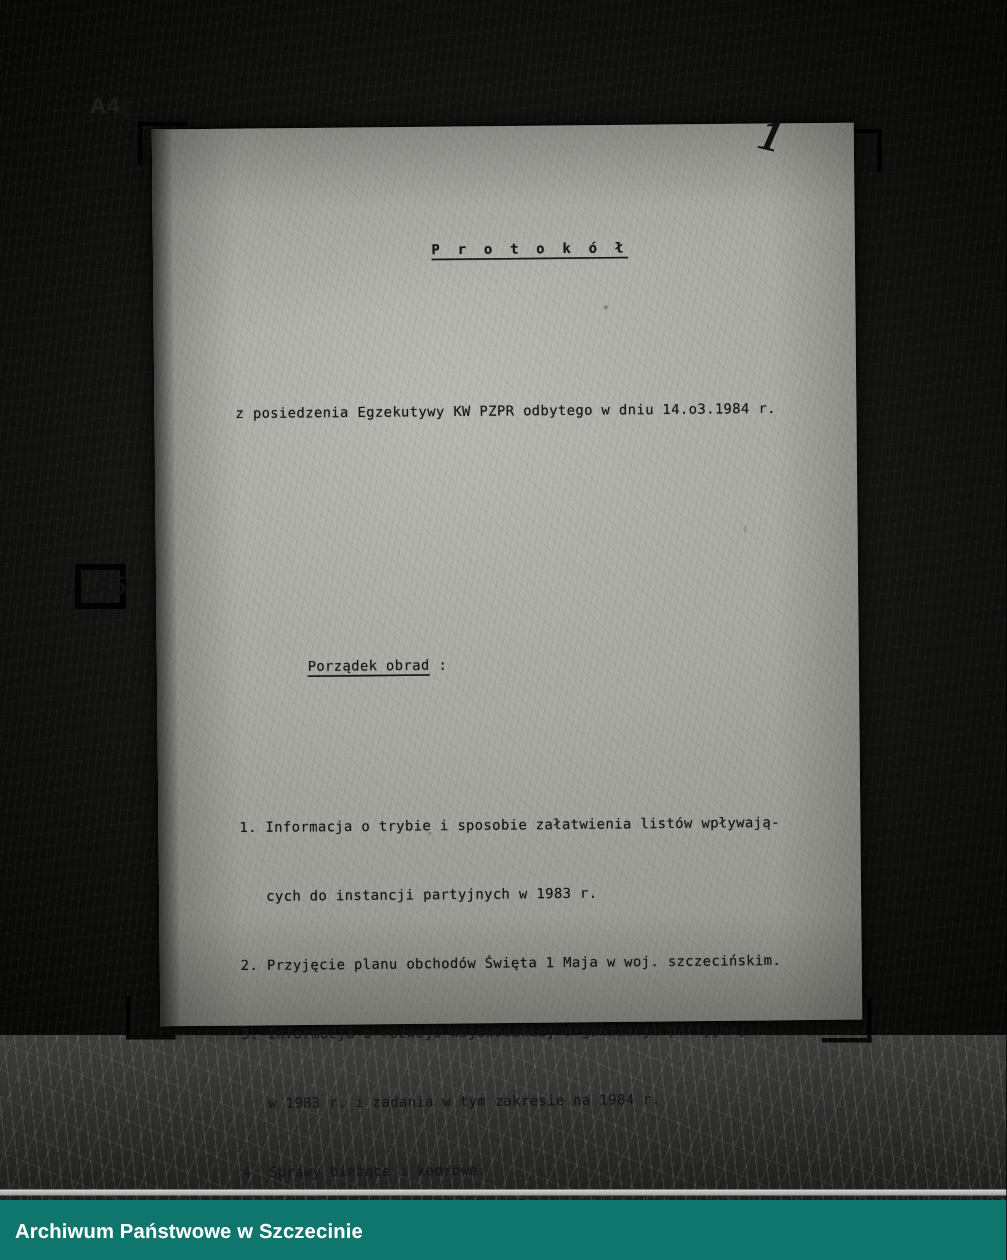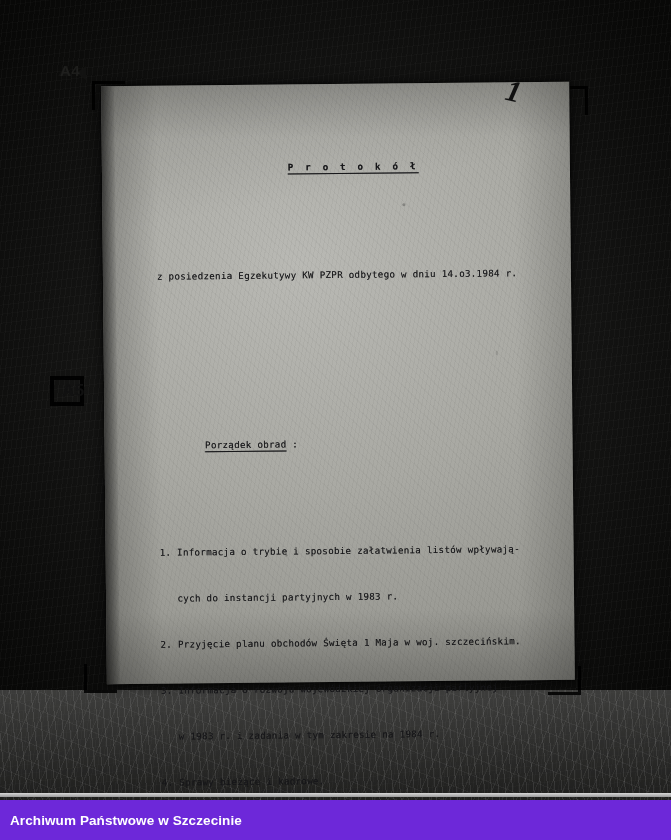--- a/index.html
+++ b/index.html
@@ -114,21 +114,21 @@
     position:absolute;left:405px;top:-8px;
     font-family:"Liberation Serif",serif;font-size:30px;color:#121212;
     transform:rotate(14deg);font-style:italic;font-weight:bold;
   }
 
   
   .blemish{position:absolute;border-radius:50%;background:rgba(30,30,30,.30);}
 
   
   #archive-footer{
-    position:absolute;left:0;right:0;bottom:0;height:40px;background:#6d28d9;
+    position:absolute;left:0;right:0;bottom:0;height:40px;background:#0f766e;
     display:flex;align-items:center;
   }
   #archive-footer-divider{
     position:absolute;left:0;right:0;top:-7px;height:4px;
     background:linear-gradient(180deg,#d8d8d8,#9a9a9a);
   }
   #archive-footer-label{
     color:#fff;font-family:"Liberation Sans",sans-serif;
     font-size:13.5px;font-weight:bold;padding-left:10px;letter-spacing:.1px;
   }

